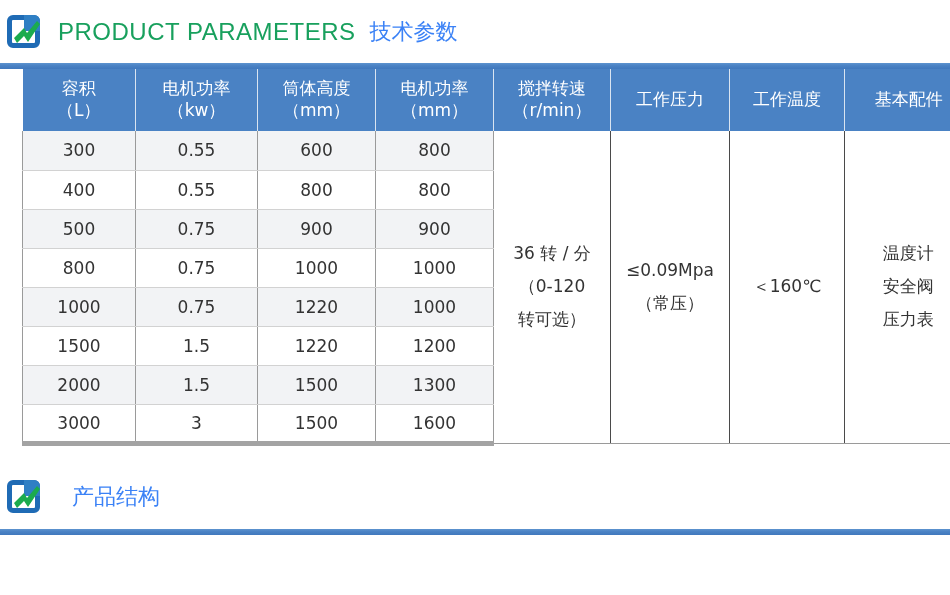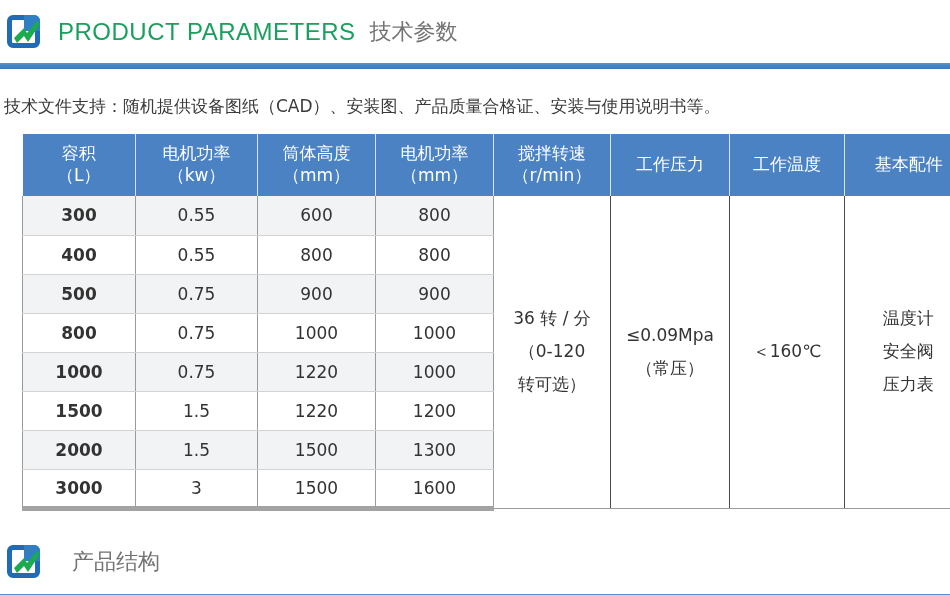--- a/index.html
+++ b/index.html
@@ -44,21 +44,21 @@
     width: 32px; height: 30px;
   }
   .heading-en {
     color: #18a05d;
     font-size: 24px;
     letter-spacing: 0.5px;
     font-weight: 400;
     white-space: nowrap;
   }
   .heading-cn {
-    color: #737373;
+    color: #3b82f6;
     font-size: 22px;
     margin-left: 14px;
     white-space: nowrap;
     font-family: "DejaVu Sans", "Liberation Sans", sans-serif;
   }
   .banner-rule {
     width: 950px;
     height: 6px;
     background: linear-gradient(to bottom, #5d93cf 0%, #4a82c4 45%, #4078bd 100%);
   }
@@ -108,21 +108,21 @@
   .spec-table tbody tr:last-child td { border-bottom: 5px solid #a3a3a3; }
   td.merged {
     background: #ffffff;
     border-right: 1px solid #4a4a4a;
     border-bottom: 1px solid #9a9a9a;
     line-height: 1.95;
     font-size: 17px;
     color: #333;
   }
   td.merged.last { border-right: 2px solid #84cc16; }
-  td.first-col { border-left: 1px solid #9a9a9a; font-weight: bold; }
+  td.first-col { border-left: 1px solid #9a9a9a; }
   .cellline { display:block; }
 
   .table-wrap { border-top: none; margin-left: 22px; }
 </style>
 </head>
 <body>
 
 <div class="page">
 
   <div class="section-banner">
@@ -133,21 +133,20 @@
         <svg class="bolt" viewBox="0 0 32 30">
           <polygon points="4,19 14,9 17,14 27,2 30,5 18,23 14,17 7,24" fill="#1bab4e"></polygon>
         </svg>
       </div>
       <span class="heading-en">PRODUCT PARAMETERS</span>
       <span class="heading-cn">技术参数</span>
     </div>
     <div class="banner-rule"></div>
   </div>
 
-  <div class="intro">技术文件支持：随机提供设备图纸（CAD）、安装图、产品质量合格证、安装与使用说明书等。</div>
 
   <div class="table-wrap">
   <table class="spec-table">
     <colgroup>
       <col style="width:113px">
       <col style="width:122px">
       <col style="width:118px">
       <col style="width:118px">
       <col style="width:117px">
       <col style="width:119px">

